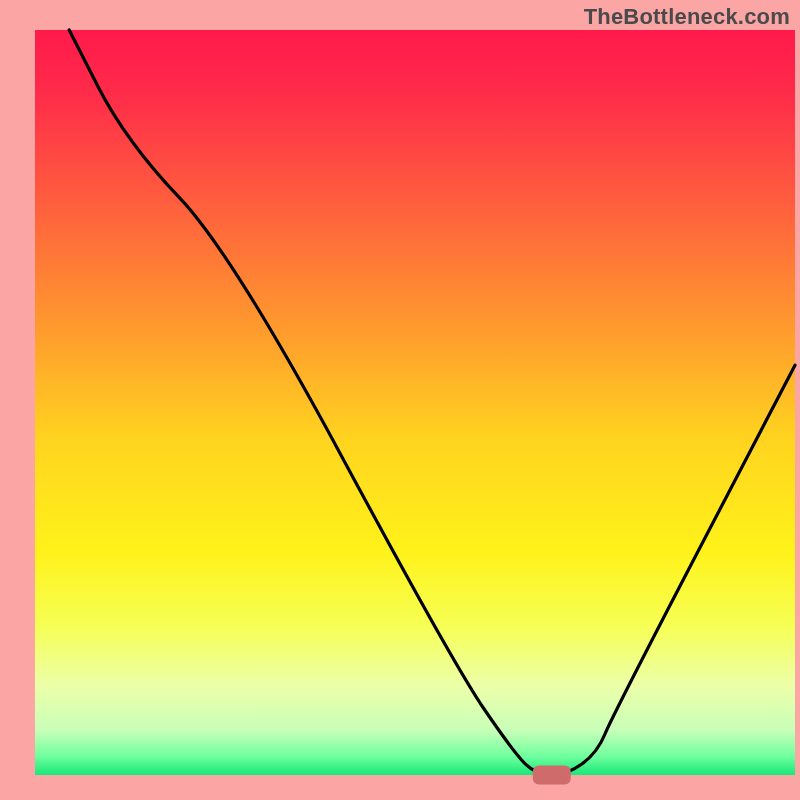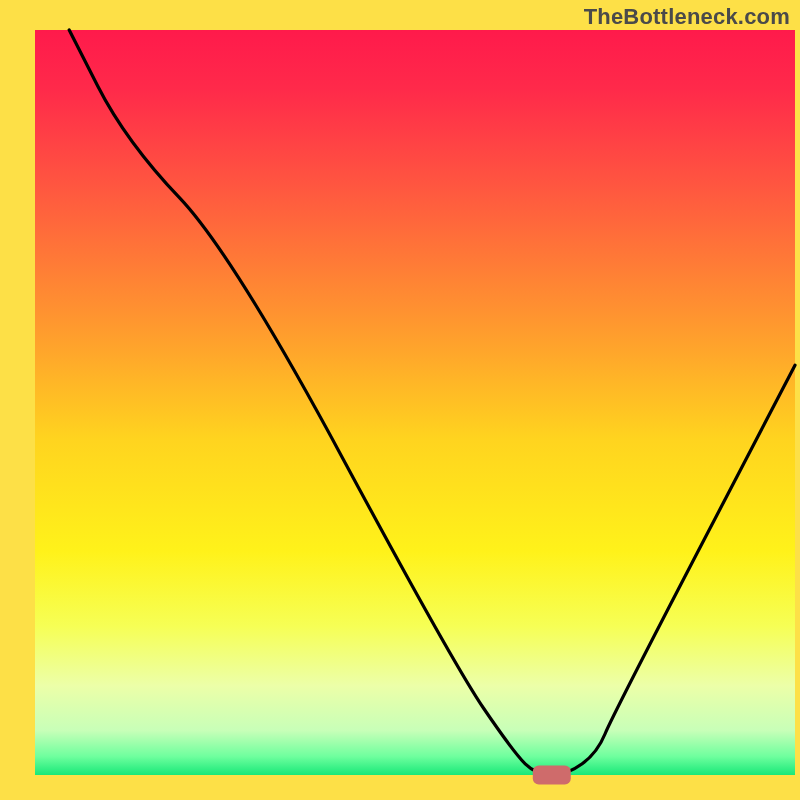--- a/index.html
+++ b/index.html
@@ -8,21 +8,21 @@
     width: 800px;
     height: 800px;
     background: #000;
     overflow: hidden;
     font-family: Arial, Helvetica, sans-serif;
   }
   .frame {
     position: relative;
     width: 800px;
     height: 800px;
-    background: #fde047;
+    background: #fca5a5;
   }
   .watermark {
     position: absolute;
     top: 4px;
     right: 10px;
     color: #4a4a4a;
     font-size: 22px;
     font-weight: bold;
     letter-spacing: 0.2px;
     z-index: 50;

